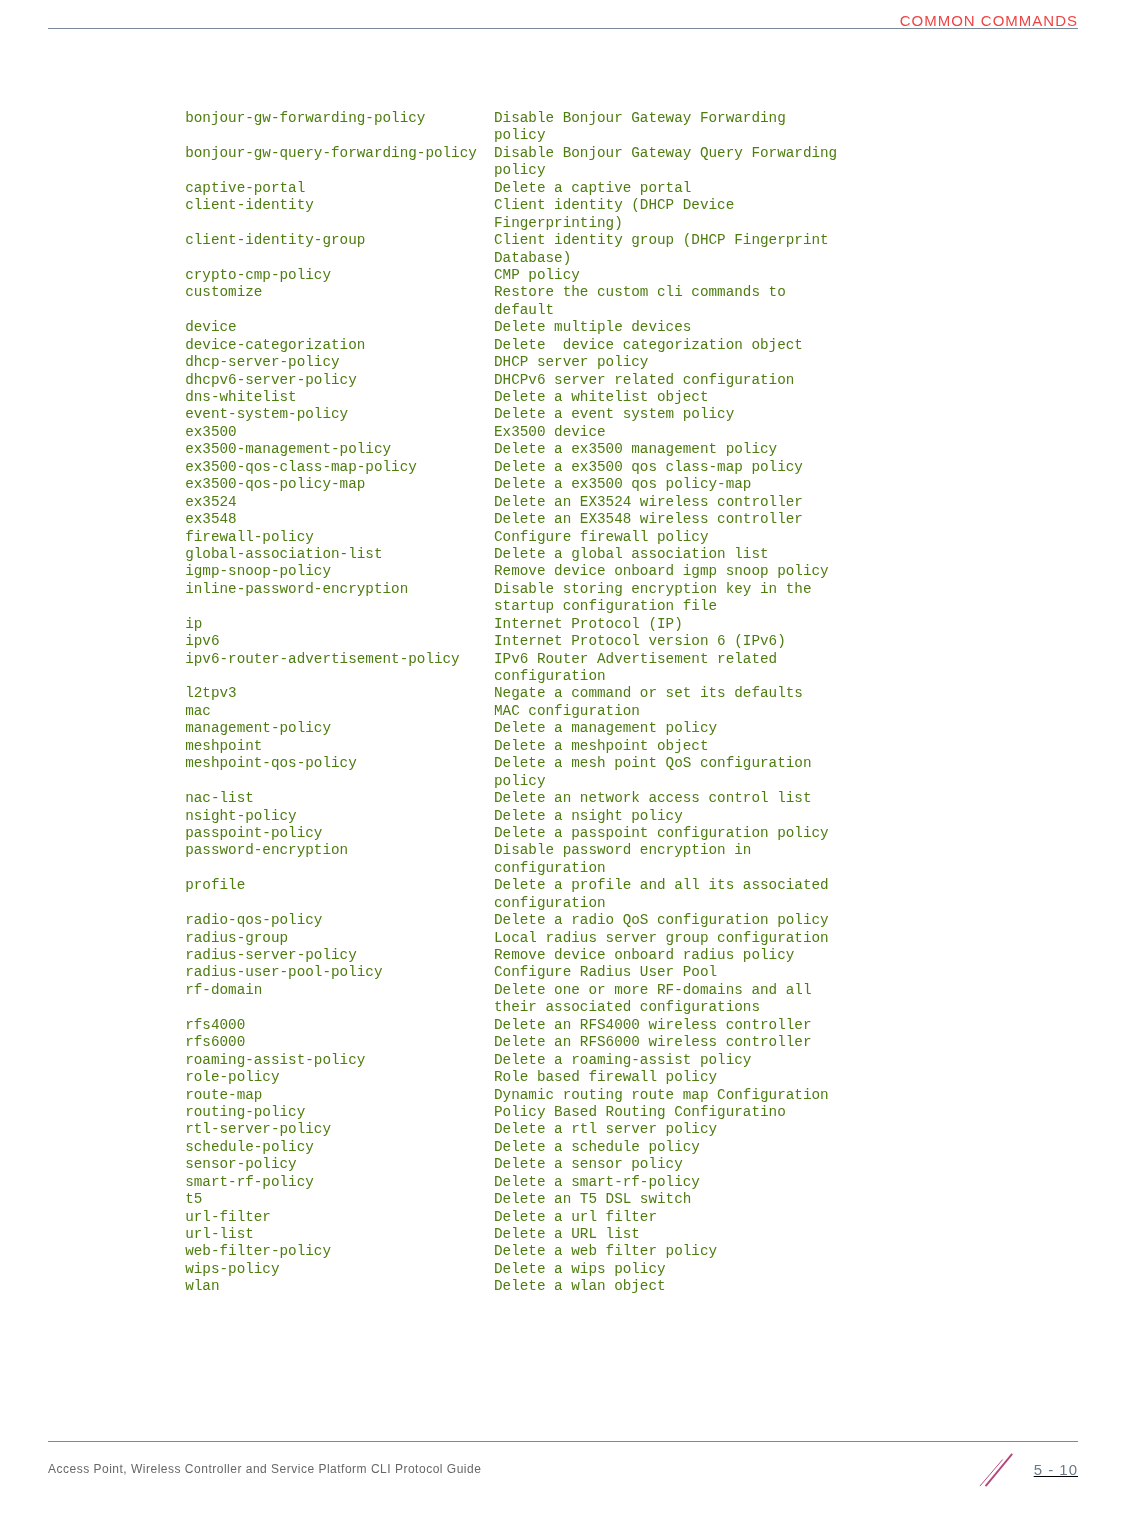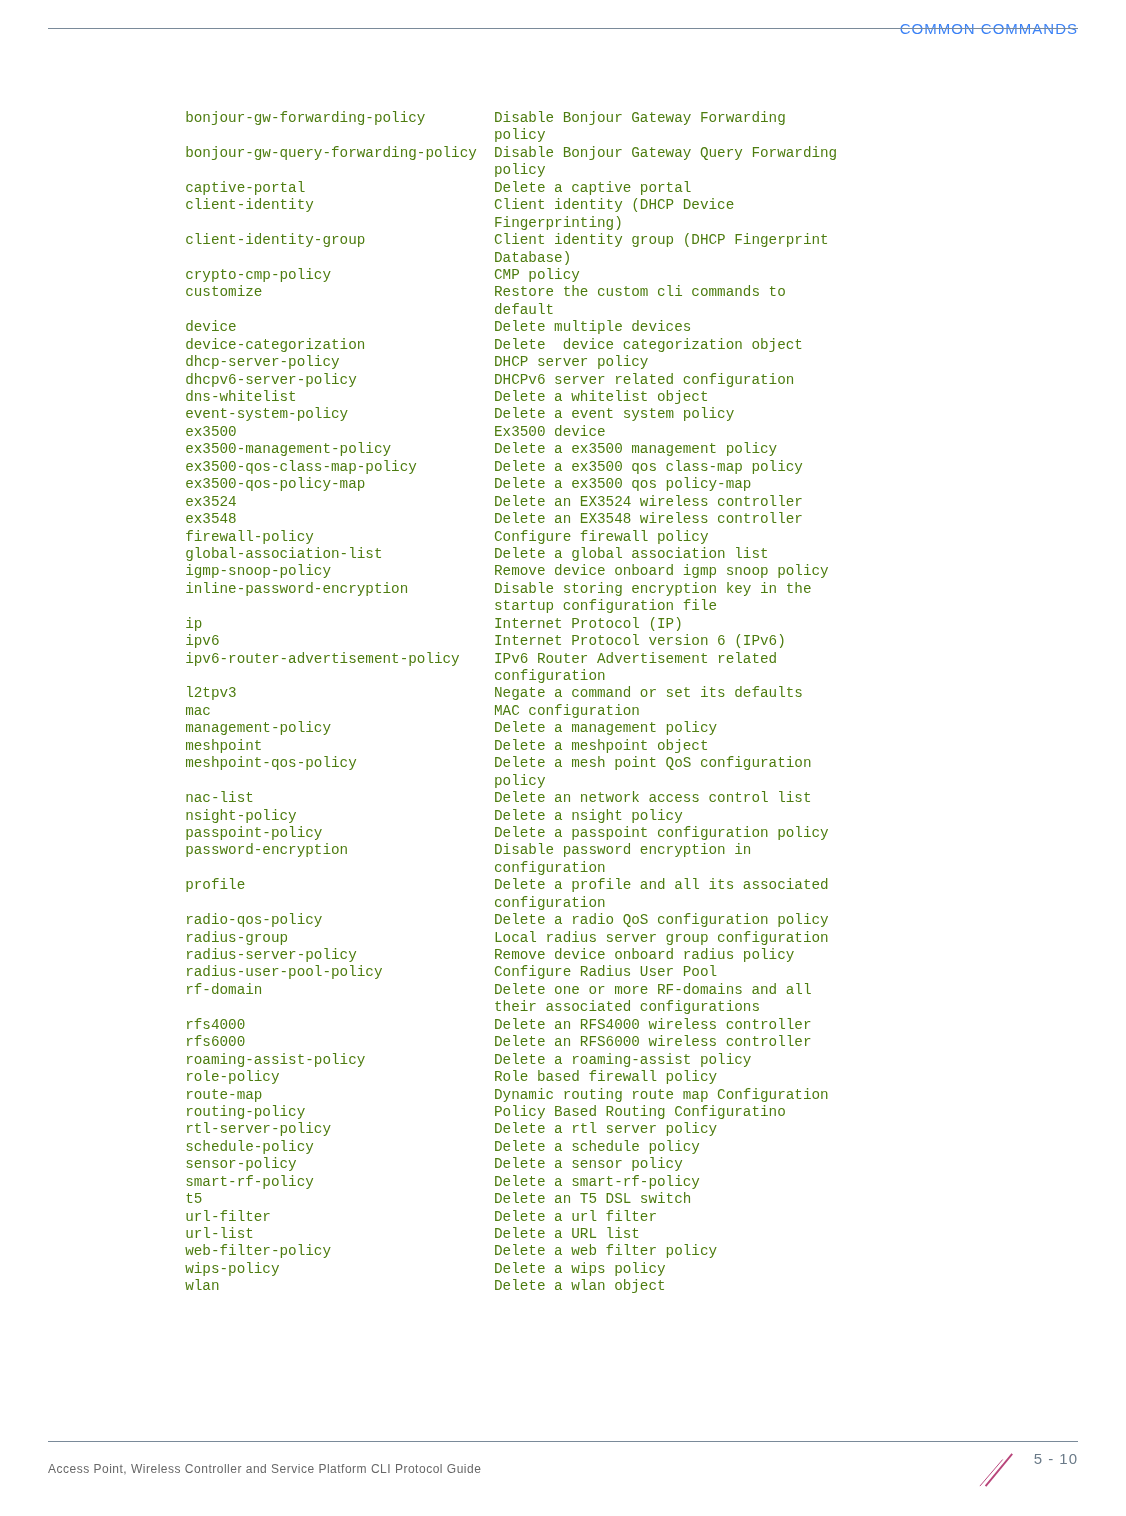--- a/index.html
+++ b/index.html
@@ -12,26 +12,26 @@
   }
   .header-rule {
     position: absolute;
     top: 28px;
     left: 48px;
     right: 48px;
     border-top: 1px solid #7a8a99;
   }
   .header-title {
     position: absolute;
-    top: 20px;
+    top: 12px;
     right: 48px;
     font-family: Arial, Helvetica, sans-serif;
     font-size: 15px;
     letter-spacing: 1px;
-    color: #3b82f6;
+    color: #ef4444;
   }
   .content {
     position: absolute;
     top: 110px;
     left: 168px;
     right: 48px;
     font-size: 14.3px;
     line-height: 1.22;
     white-space: pre;
     color: #4d7c0f;
@@ -49,22 +49,23 @@
     padding-top: 8px;
     font-family: Arial, Helvetica, sans-serif;
   }
   .footer-left {
     font-size: 12px;
     letter-spacing: 0.5px;
     color: #676767;
   }
   .footer-right {
     display: flex;
-    align-items: flex-start;
+    align-items: center;
     gap: 18px;
+    text-decoration: underline;
   }
   .footer-page {
     font-size: 15px;
     letter-spacing: 1px;
     color: #6a7a88;
   }
   .footer-slash {
     width: 38px;
     height: 38px;
   }

